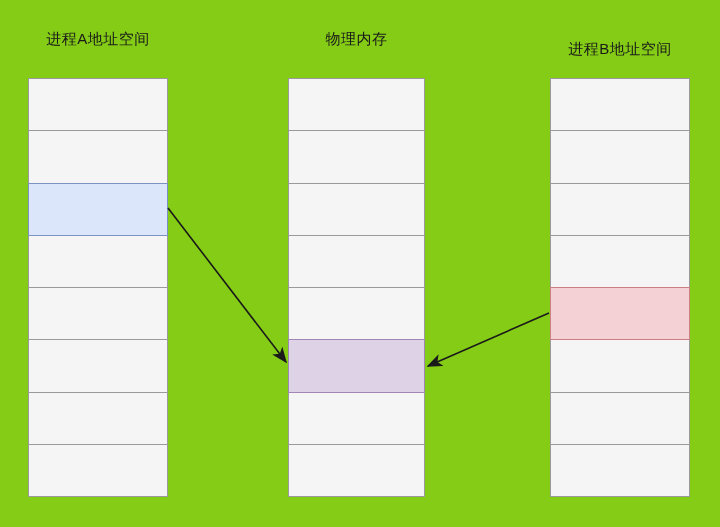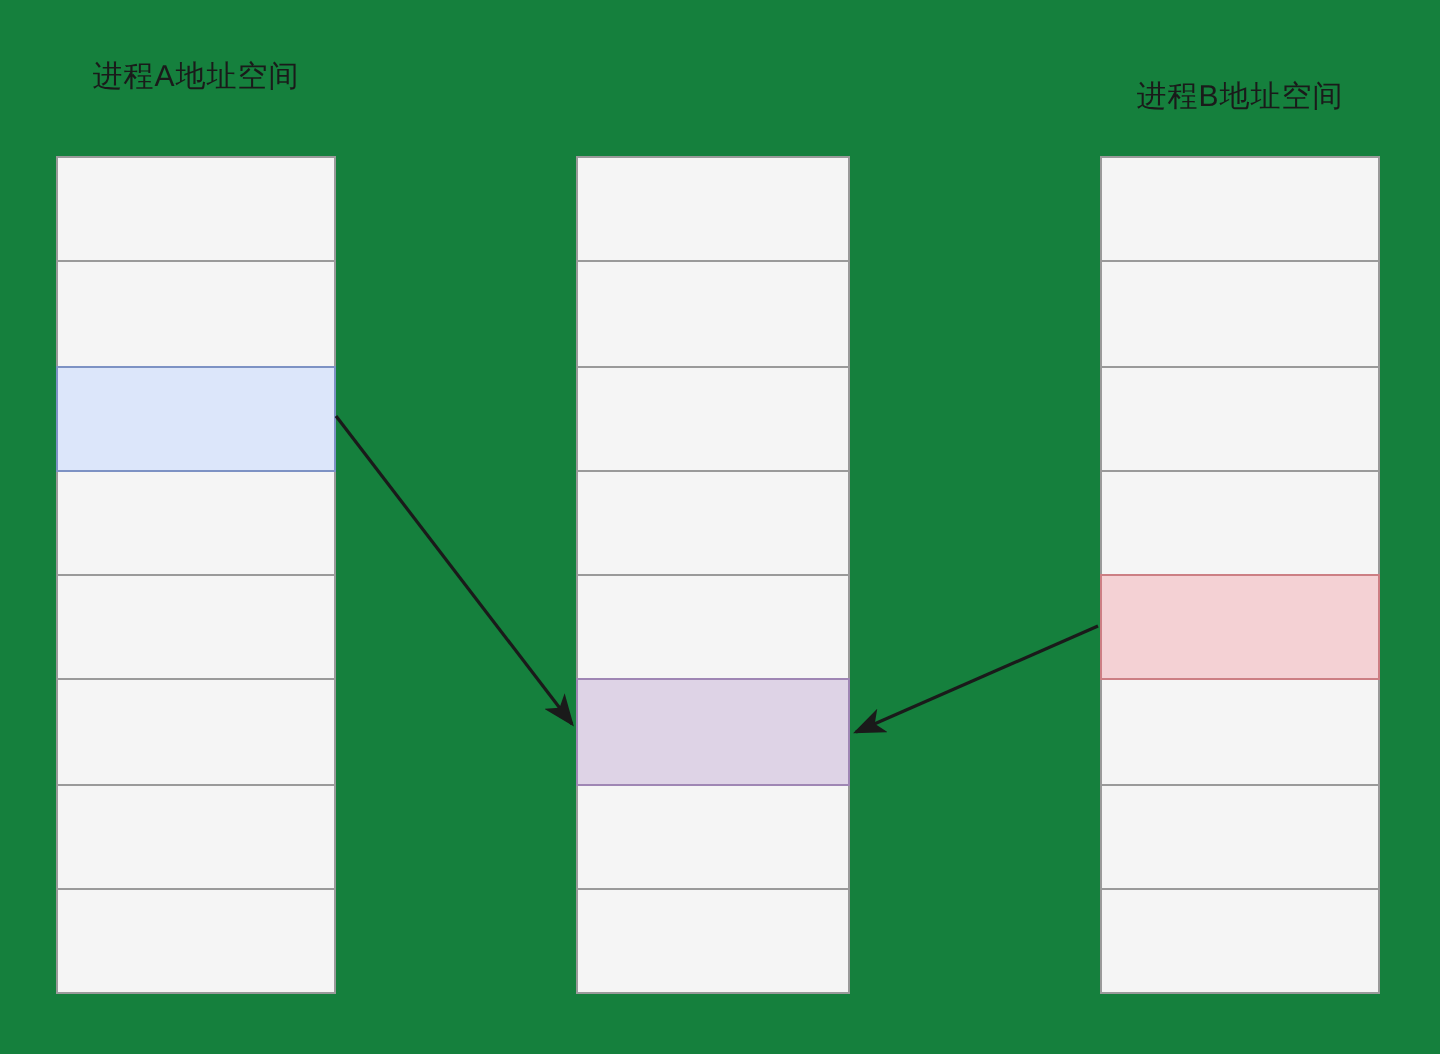--- a/index.html
+++ b/index.html
@@ -8,21 +8,21 @@
     background: #ffffff;
   }
   body {
     font-family: "Liberation Sans", "DejaVu Sans", sans-serif;
     -webkit-font-smoothing: antialiased;
   }
   #canvas {
     position: relative;
     width: 720px;
     height: 527px;
-    background: #15803d;
+    background: #84cc16;
     overflow: hidden;
   }
   .col-label {
     position: absolute;
     font-size: 15px;
     color: #1a1a1a;
     letter-spacing: 0.5px;
     white-space: nowrap;
     text-align: center;
     line-height: 20px;
@@ -70,20 +70,21 @@
     pointer-events: none;
     z-index: 5;
   }
 </style>
 </head>
 <body>
 
 <div id="canvas">
 
   <div class="col-label" id="label-0" style="left: 28px; top: 29px; width: 140px;">进程A地址空间</div>
+  <div class="col-label" id="label-1" style="left: 288px; top: 29px; width: 137px;">物理内存</div>
   <div class="col-label" id="label-2" style="left: 550px; top: 39px; width: 140px;">进程B地址空间</div>
 
   <div class="memory-column" id="column-0" style="left: 28px; top: 78px; width: 140px; height: 419px;">
       <div class="mem-cell"></div>
       <div class="mem-cell"></div>
       <div class="mem-cell hl-blue"></div>
       <div class="mem-cell"></div>
       <div class="mem-cell"></div>
       <div class="mem-cell"></div>
       <div class="mem-cell"></div>

